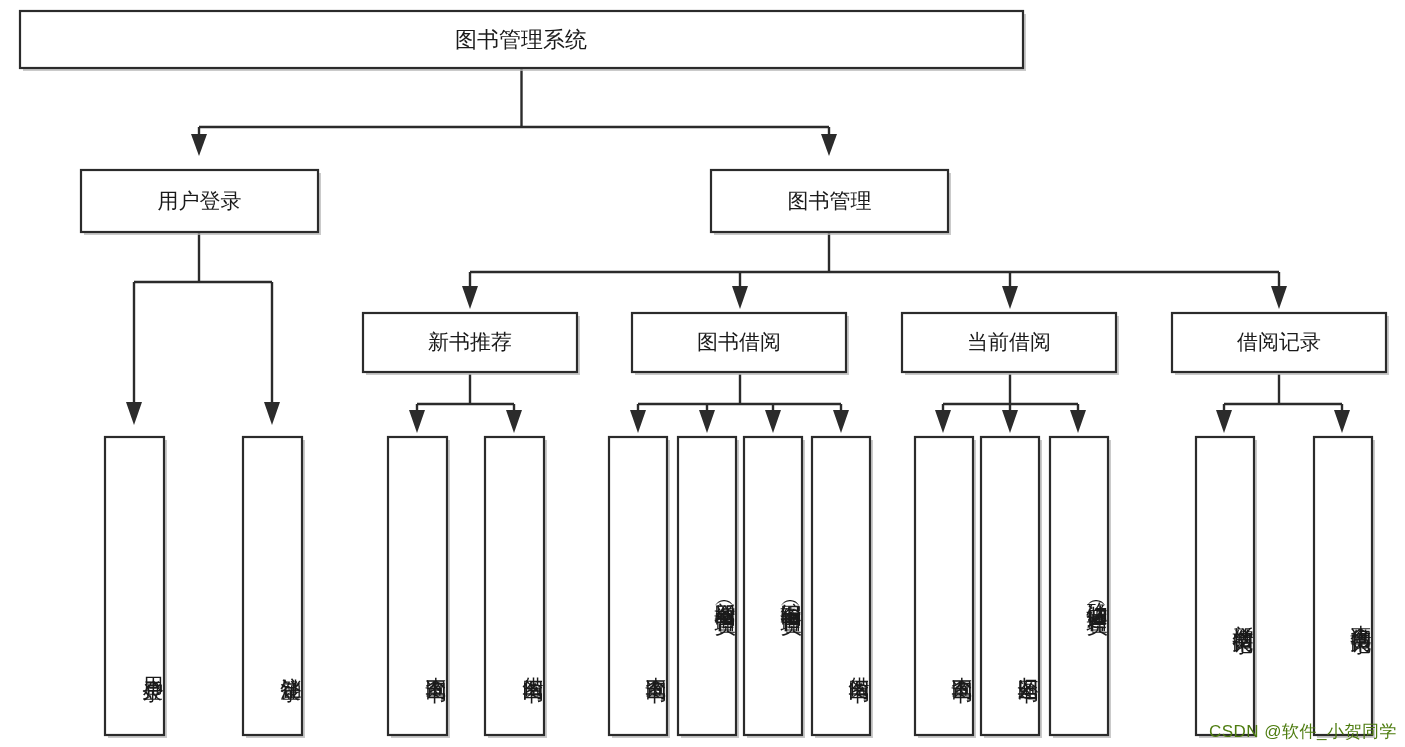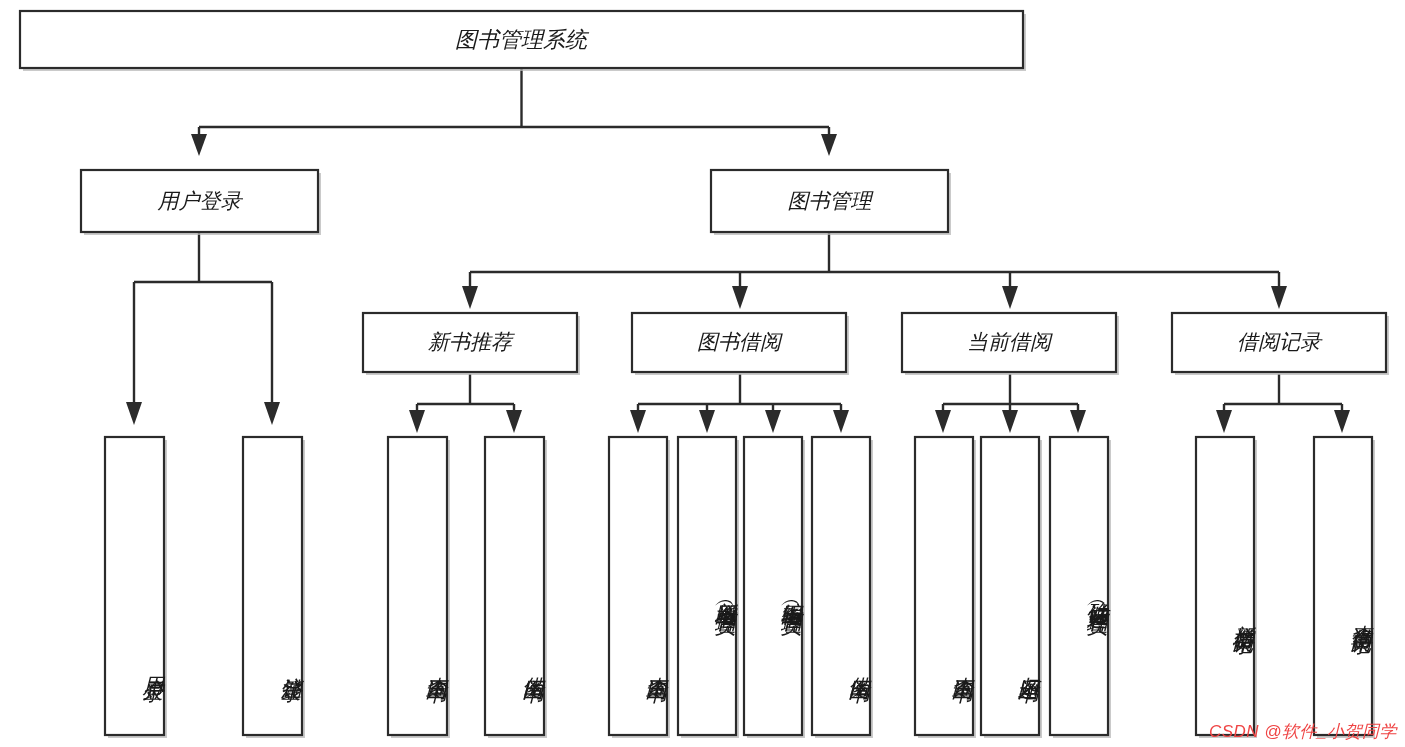--- a/index.html
+++ b/index.html
@@ -11,21 +11,20 @@
     width: 1405px;
     height: 747px;
     font-family: "Liberation Sans", "DejaVu Sans", sans-serif;
     overflow: hidden;
     position: relative;
   }
   #diagram-root {
     position: relative;
     width: 1405px;
     height: 747px;
-    font-style: italic;
   }
   svg#flow {
     position: absolute;
     left: 0;
     top: 0;
     width: 1405px;
     height: 747px;
     display: block;
   }
   .node-box {
@@ -77,21 +76,21 @@
     align-items: flex-start;
     justify-content: center;
     pointer-events: none;
   }
   .watermark {
     position: absolute;
     right: 8px;
     bottom: 4px;
     font-family: "Liberation Sans", "DejaVu Sans", sans-serif;
     font-size: 17px;
-    color: #ef4444;
+    color: #4d7c0f;
     letter-spacing: 0.5px;
     white-space: nowrap;
     margin-top: 24px;
   }
 </style>
 </head>
 <body>
 
 <div id="diagram-root">
 

